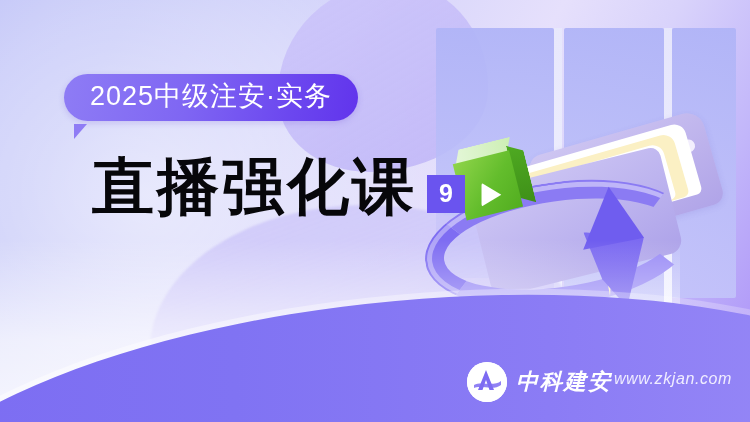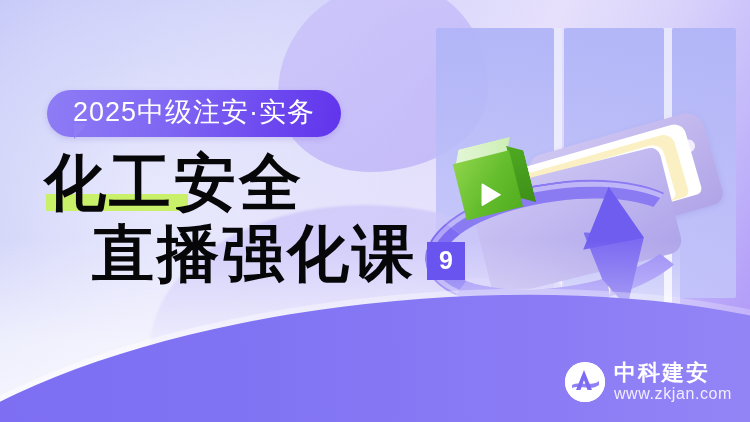--- a/index.html
+++ b/index.html
@@ -194,31 +194,30 @@
     width:0; height:0;
     border-left:20px solid #ffffff;
     border-top:12px solid transparent;
     border-bottom:12px solid transparent;
     border-radius:3px;
     transform:rotate(14deg);
   }
 
   
   .badge {
-    position:absolute; left:47px; top:74px;
+    position:absolute; left:64px; top:74px;
     padding:9px 26px 11px 26px;
     border-radius:28px;
     background:linear-gradient(100deg,#8e7cf5 0%, #7f66f3 42%, #6b46ef 78%, #6134ec 100%);
     color:#ffffff;
     font-size:27px;
     line-height:1;
     letter-spacing:1px;
     white-space:nowrap;
     box-shadow:0 2px 6px rgba(85,50,200,.18);
-    margin-top:16px;
   }
   .badge-tail {
     position:absolute; left:74px; top:124px;
     width:0; height:0;
     border-left:13px solid #8f7cf5;
     border-bottom:15px solid transparent;
   }
 
   .title-wrap { position:absolute; left:44px; top:150px; }
 
@@ -262,21 +261,21 @@
 
   
   .logo { position:absolute; right:18px; bottom:20px; display:flex; align-items:center; gap:9px; }
   .logo-mark {
     width:40px; height:40px; border-radius:50%;
     background:#ffffff;
     position:relative;
     flex:0 0 auto;
   }
   .logo-mark svg { position:absolute; left:0; top:0; }
-  .logo-text { display:flex; flex-direction:column; gap:2px; }
+  .logo-text { display:flex; flex-direction:row; gap:2px;font-style:italic; }
   .logo-cn {
     color:#ffffff; font-size:22px; font-weight:700; letter-spacing:2px; line-height:1;
   }
   .logo-url {
     color:#f0edff; font-size:16px; letter-spacing:.6px; line-height:1;
   }
 </style>
 </head>
 <body>
 
@@ -320,24 +319,20 @@
   </div>
 
   <div class="lower-light"></div>
   <div class="sweep-hi"></div>
   <div class="sweep"></div>
 
   <div class="badge">2025中级注安·实务</div>
   <div class="badge-tail"></div>
 
   <div class="title-wrap">
-    <div class="line1">
-      <span class="hl"></span>
-      <span class="t1">化工安全</span>
-    </div>
     <div class="line2">
       <span class="t2">直播强化课</span>
       <span class="num-badge">9</span>
     </div>
   </div>
 
   <div class="logo">
     <div class="logo-mark">
       <svg width="40" height="40" viewBox="0 0 40 40" aria-hidden="true">
         <circle cx="20" cy="20" r="20" fill="#ffffff"></circle>

